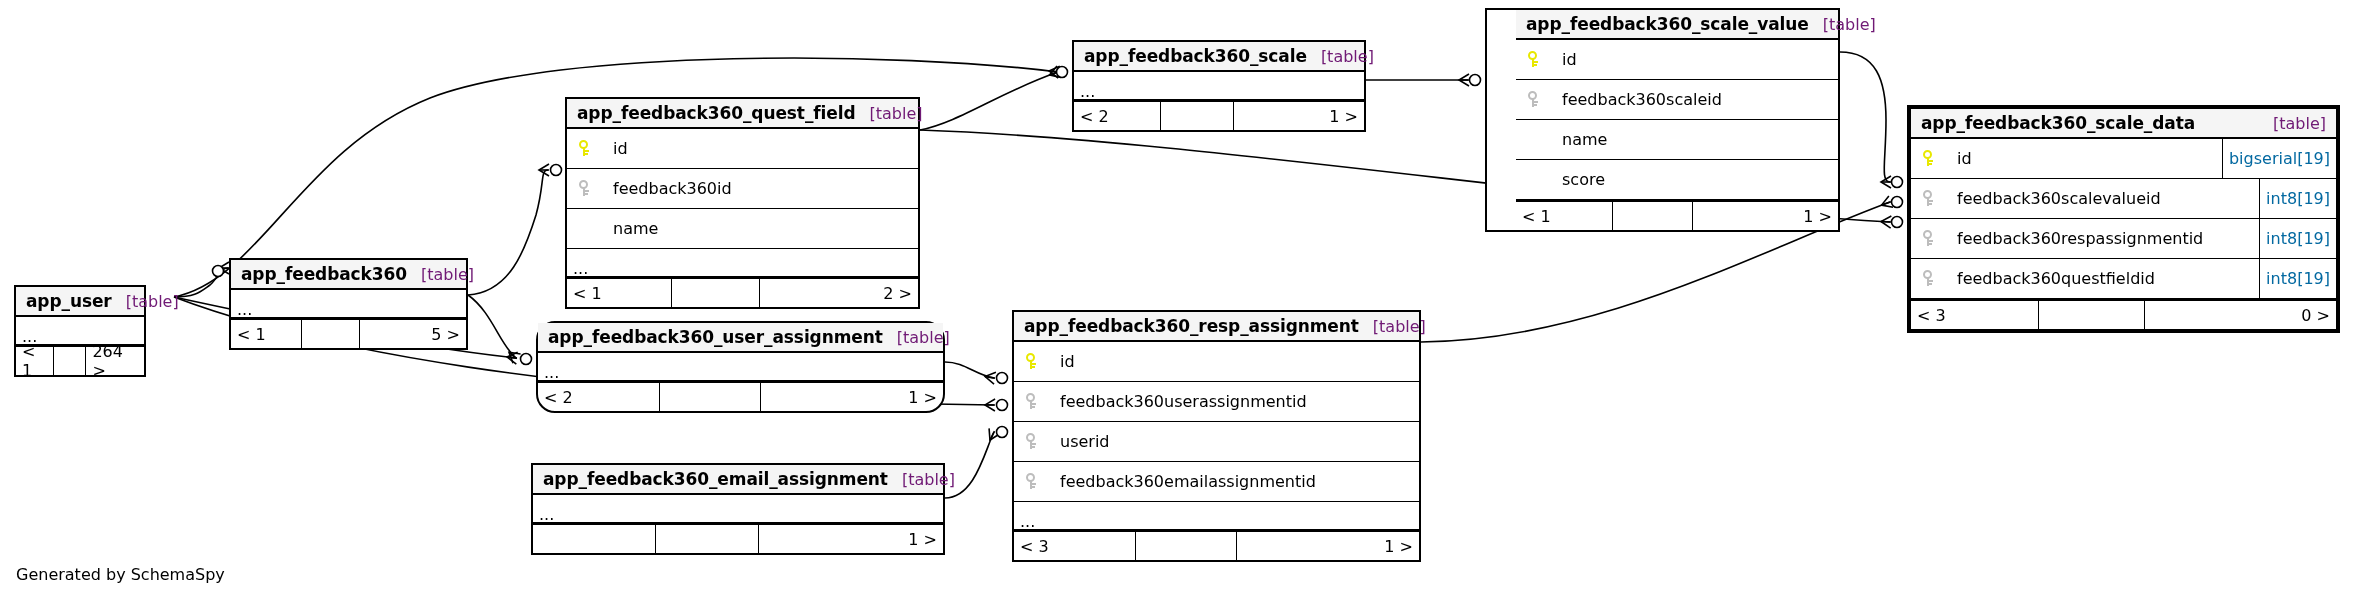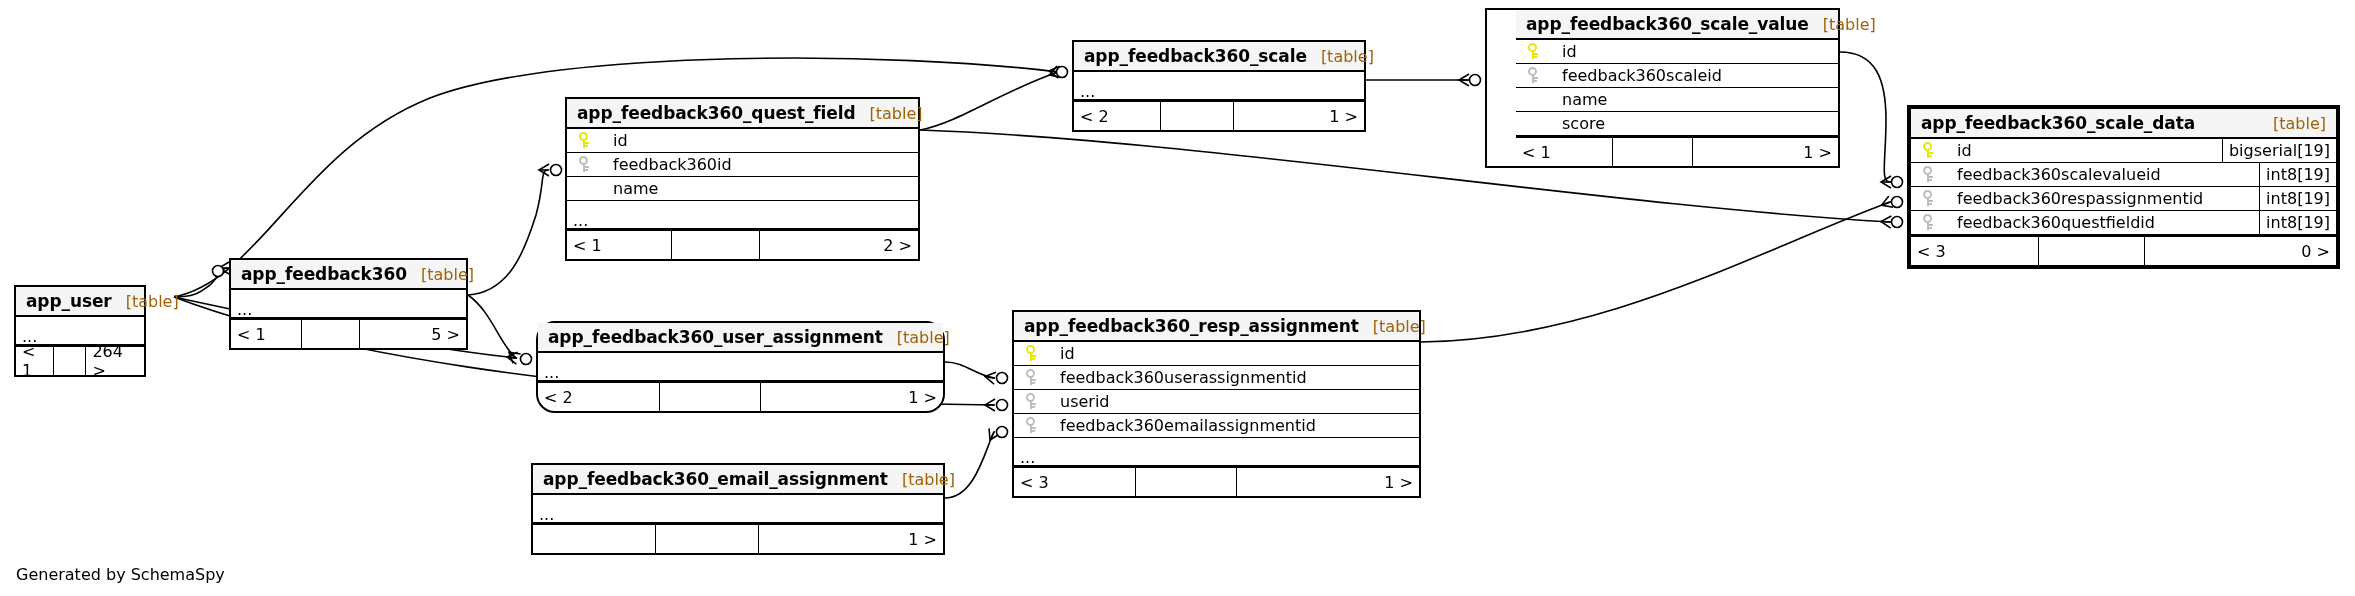--- a/index.html
+++ b/index.html
@@ -5,27 +5,27 @@
   html,body{margin:0;padding:0;background:#ffffff;}
   body{font-family:"DejaVu Sans","Liberation Sans",sans-serif;}
   #canvas{position:relative;width:2355px;height:596px;background:#ffffff;overflow:hidden;}
   svg.edges{position:absolute;left:0;top:0;width:2355px;height:596px;pointer-events:none;}
   .table-box{position:absolute;box-sizing:border-box;border:2px solid #000000;background:#ffffff;}
   .table-box.focal{border-width:4px;}
   .t-header{display:flex;align-items:center;justify-content:space-between;
             background:#f5f5f5;border-bottom:2px solid #000000;
             padding:0 10px;height:30px;box-sizing:border-box;}
   .t-name{font-weight:bold;font-size:17px;color:#000;letter-spacing:-.1px;white-space:nowrap;}
-  .t-kind{font-size:16px;color:#a16207;white-space:nowrap;padding-left:14px;}
-  .t-row{display:flex;align-items:center;height:24px;box-sizing:border-box;
+  .t-kind{font-size:16px;color:#701a75;white-space:nowrap;padding-left:14px;}
+  .t-row{display:flex;align-items:center;height:40px;box-sizing:border-box;
          border-bottom:1px solid #000000;position:relative;}
   .t-row:last-child{border-bottom:none;}
   .t-keycell{width:34px;flex:0 0 34px;display:flex;align-items:center;justify-content:center;}
   .t-colname{flex:1 1 auto;font-size:16px;color:#000;white-space:nowrap;overflow:hidden;}
-  .t-type{flex:0 0 auto;font-size:16px;color:#000000;white-space:nowrap;
+  .t-type{flex:0 0 auto;font-size:16px;color:#0369a1;white-space:nowrap;
           border-left:1px solid #000;padding:0 6px;height:100%;display:flex;align-items:center;
           box-sizing:border-box;}
   .t-ellipsis{display:flex;align-items:flex-end;height:28px;box-sizing:border-box;
               border-bottom:1px solid #000;padding:0 6px 2px 6px;font-size:16px;color:#000;line-height:10px;}
   .t-foot{display:flex;height:30px;box-sizing:border-box;border-top:2px solid #000;}
   .f-cell{font-size:16px;color:#000;display:flex;align-items:center;box-sizing:border-box;
           padding:0 6px;border-right:1px solid #000;}
   .f-cell:last-child{border-right:none;justify-content:flex-end;}
   .f-left{flex:0 0 30%;}
   .f-mid{flex:0 0 25%;}

